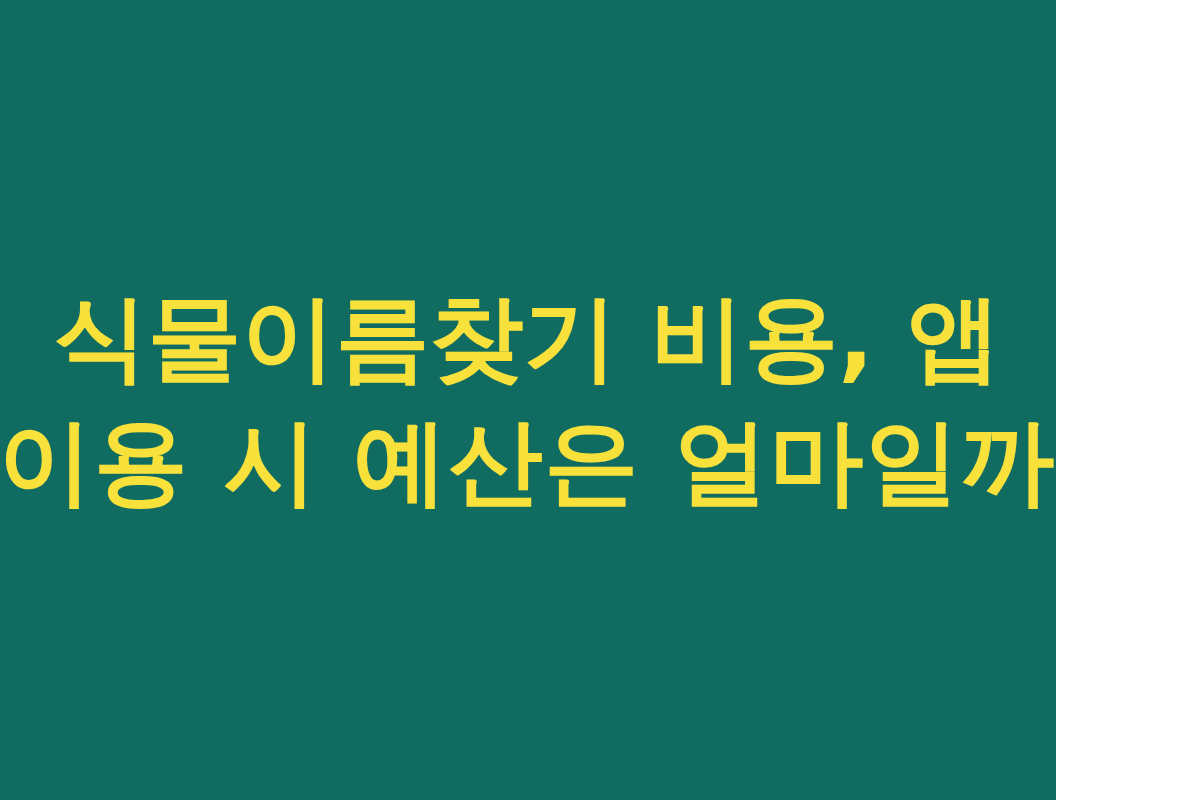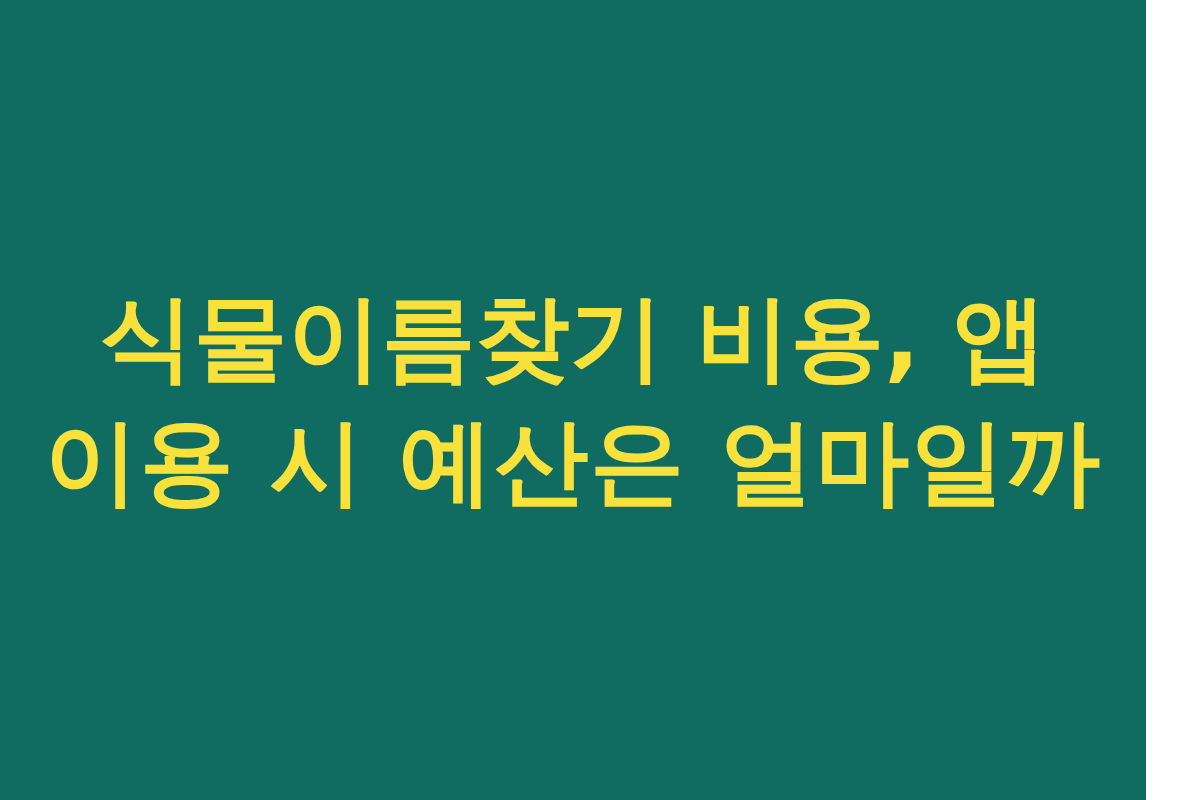--- a/index.html
+++ b/index.html
@@ -11,26 +11,26 @@
   body {
     width: 1200px;
     height: 800px;
     overflow: hidden;
     font-family: "Liberation Sans", "DejaVu Sans", sans-serif;
   }
 
   
   #banner {
     position: relative;
-    width: 1146px;
+    width: 1056px;
     height: 800px;
     background: #106B61;
     display: flex;
     align-items: center;
-    justify-content: flex-start;
+    justify-content: flex-end;
     box-sizing: border-box;
   }
 
   
   #headline {
     width: 1070px;
     margin: 0 auto;
     text-align: center;
     color: #F9E13C;
     font-family: "DejaVu Sans", "Liberation Sans", sans-serif;

